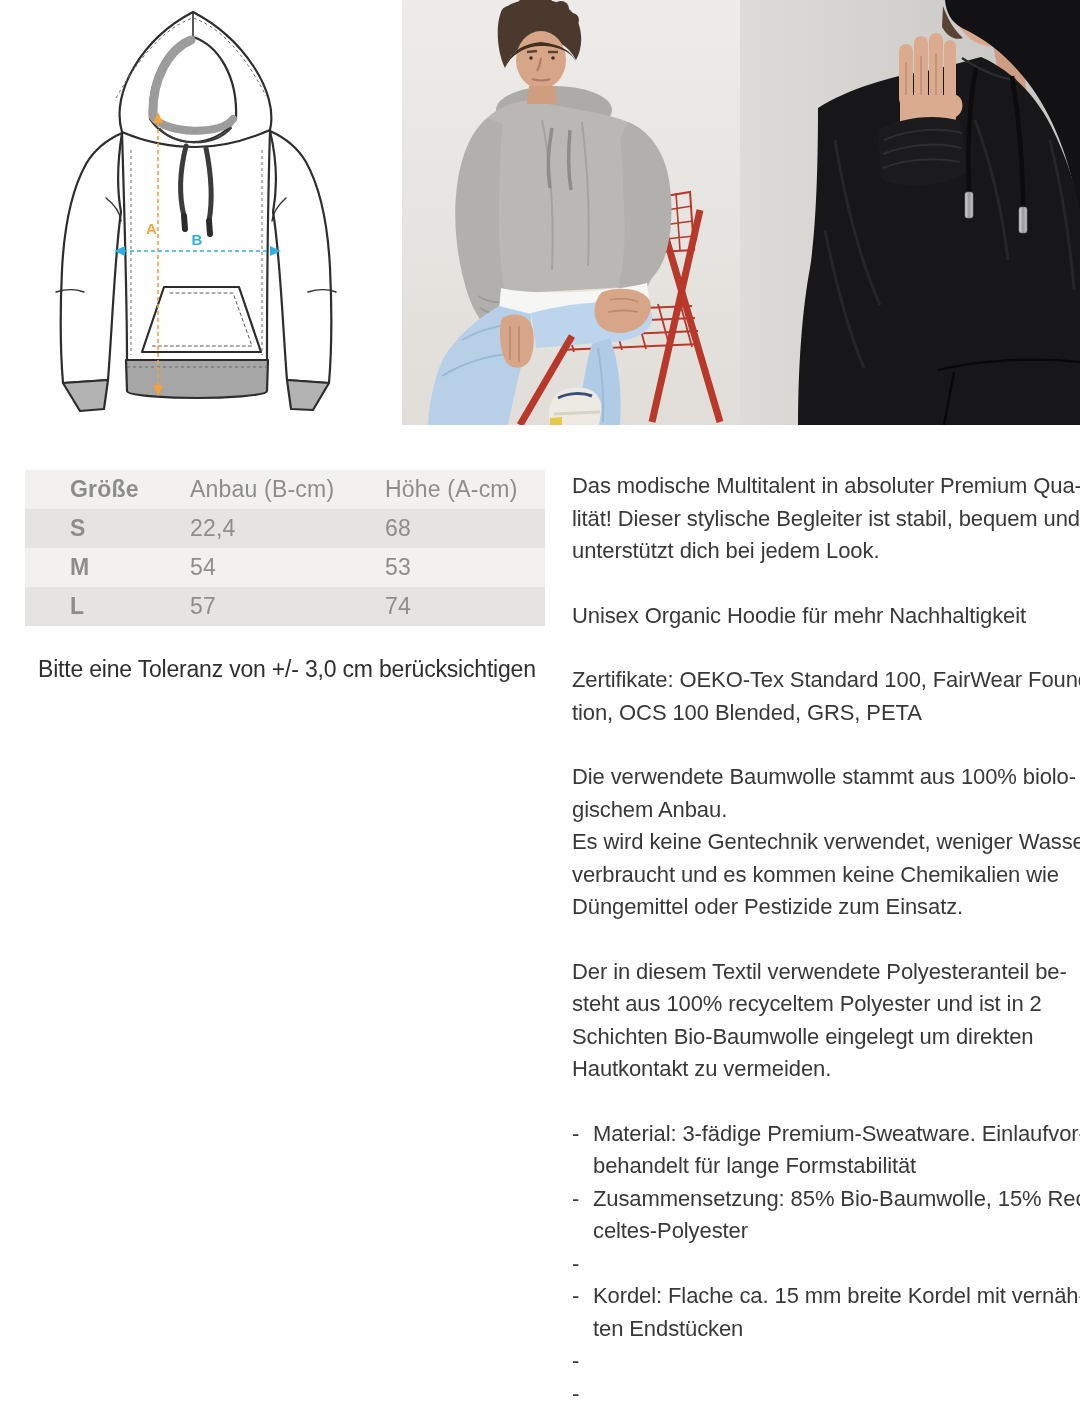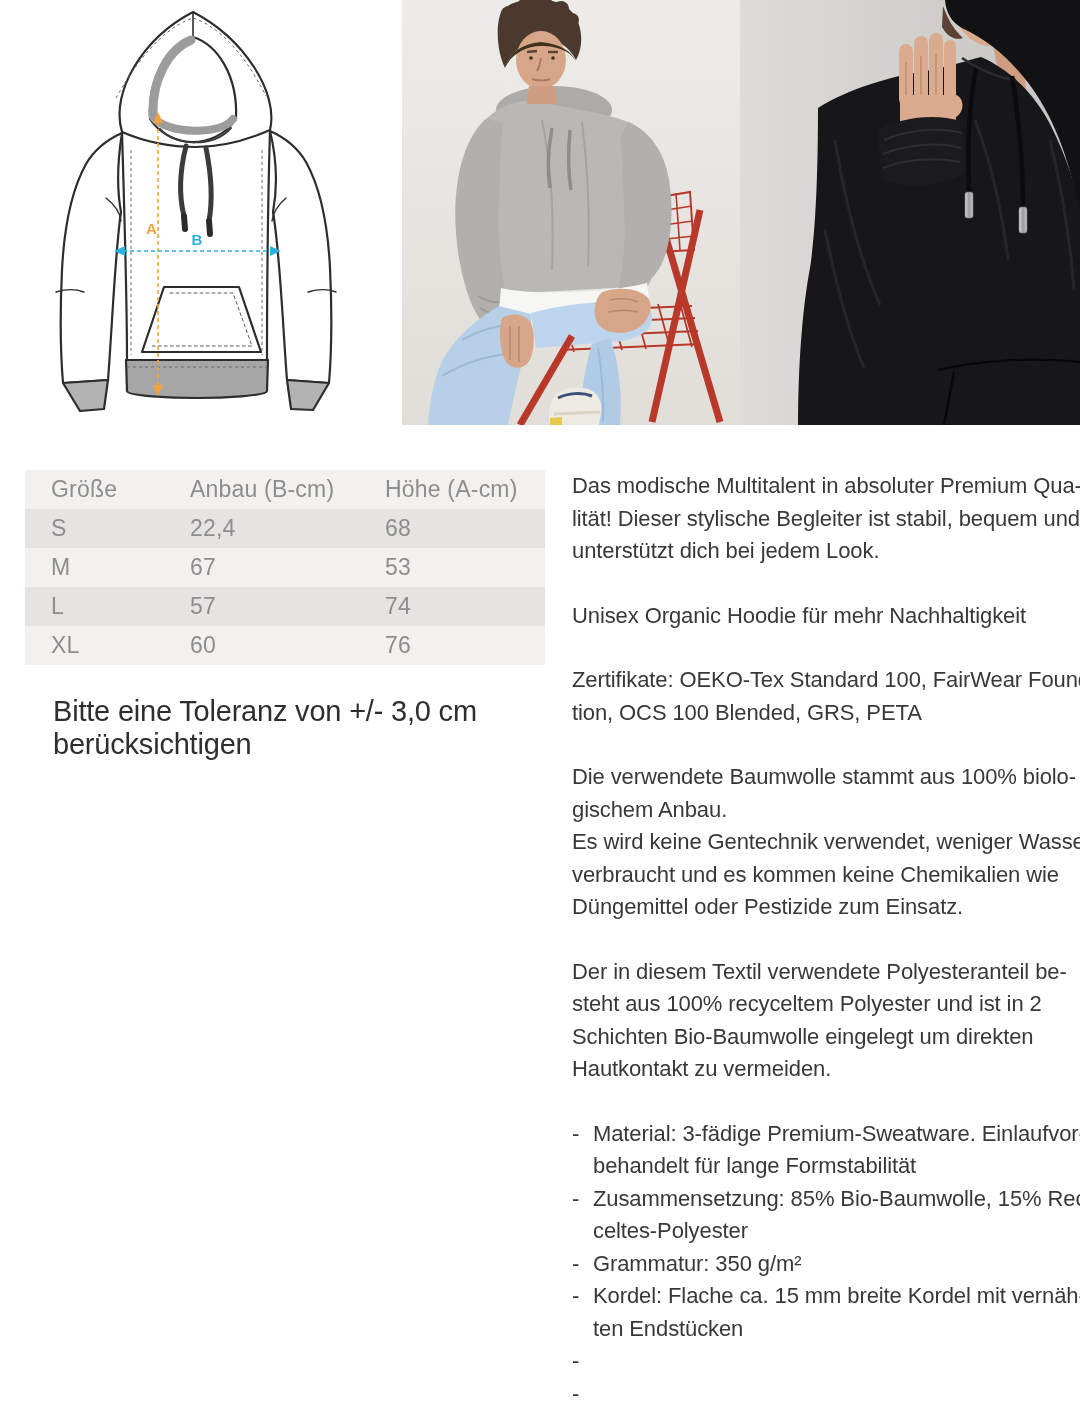--- a/index.html
+++ b/index.html
@@ -7,25 +7,25 @@
   .gallery{display:flex;width:1080px;height:425px;}
   figure{margin:0;padding:0;display:block;}
   .panel{height:425px;overflow:hidden;}
   .panel-diagram{width:402px;background:#ffffff;}
   .panel-male{width:338px;}
   .panel-female{width:340px;}
   .content{display:flex;align-items:flex-start;margin-top:45px;}
   .left-col{box-sizing:border-box;width:545px;padding-left:25px;flex:none;}
   table.size-table{border-collapse:collapse;width:520px;table-layout:fixed;}
   .size-table th,.size-table td{font-weight:400;text-align:left;font-size:23px;color:#8d8d8d;height:39px;padding:0;vertical-align:middle;letter-spacing:0.2px;}
-  .size-table .c1{padding-left:26px;}
+  .size-table .c1{padding-left:45px;font-weight:bold;}
   .size-table thead tr{background:#f2f1ef;}
   .size-table tbody tr:nth-child(odd){background:#e6e4e2;}
   .size-table tbody tr:nth-child(even){background:#f2f1ef;}
-  .note{margin:30px 0 0 28px;font-size:29px;color:#2e2e2e;letter-spacing:-0.2px;}
+  .note{margin:30px 0 0 13px;font-size:23px;color:#2e2e2e;letter-spacing:-0.2px;}
   .right-col{margin-left:27px;width:510px;font-size:22px;line-height:32.5px;color:#383838;letter-spacing:-0.1px;}
   .para{margin:0 0 32px 0;}
   .t-line{white-space:pre;}
   .spec-list{margin:0;}
   .spec-item{display:flex;}
   .dash{width:21px;flex:none;}
 </style>
 </head>
 <body>
 
@@ -257,33 +257,28 @@
           </tr>
         </thead>
         <tbody>
           <tr>
             <td class="c1">S</td>
             <td>22,4</td>
             <td>68</td>
           </tr>
           <tr>
             <td class="c1">M</td>
-            <td>67</td>
+            <td>54</td>
             <td>53</td>
           </tr>
           <tr>
             <td class="c1">L</td>
             <td>57</td>
             <td>74</td>
           </tr>
-          <tr>
-            <td class="c1">XL</td>
-            <td>60</td>
-            <td>76</td>
-          </tr>
         </tbody>
       </table>
       <p class="note">Bitte eine Toleranz von +/- 3,0 cm berücksichtigen</p>
     </div>
 
     <div class="right-col">
 
       <div class="para">
         <div class="t-line">Das modische Multitalent in absoluter Premium Qua-</div>
         <div class="t-line">lität! Dieser stylische Begleiter ist stabil, bequem und</div>
@@ -324,23 +319,20 @@
         </div>
         <div class="spec-item">
           <span class="dash">-</span>
           <div>
             <div class="t-line">Zusammensetzung: 85% Bio-Baumwolle, 15% Recy-</div>
             <div class="t-line">celtes-Polyester</div>
           </div>
         </div>
         <div class="spec-item">
           <span class="dash">-</span>
-          <div>
-            <div class="t-line">Grammatur: 350 g/m²</div>
-          </div>
         </div>
         <div class="spec-item">
           <span class="dash">-</span>
           <div>
             <div class="t-line">Kordel: Flache ca. 15 mm breite Kordel mit vernäh-</div>
             <div class="t-line">ten Endstücken</div>
           </div>
         </div>
         <div class="spec-item">
           <span class="dash">-</span>

